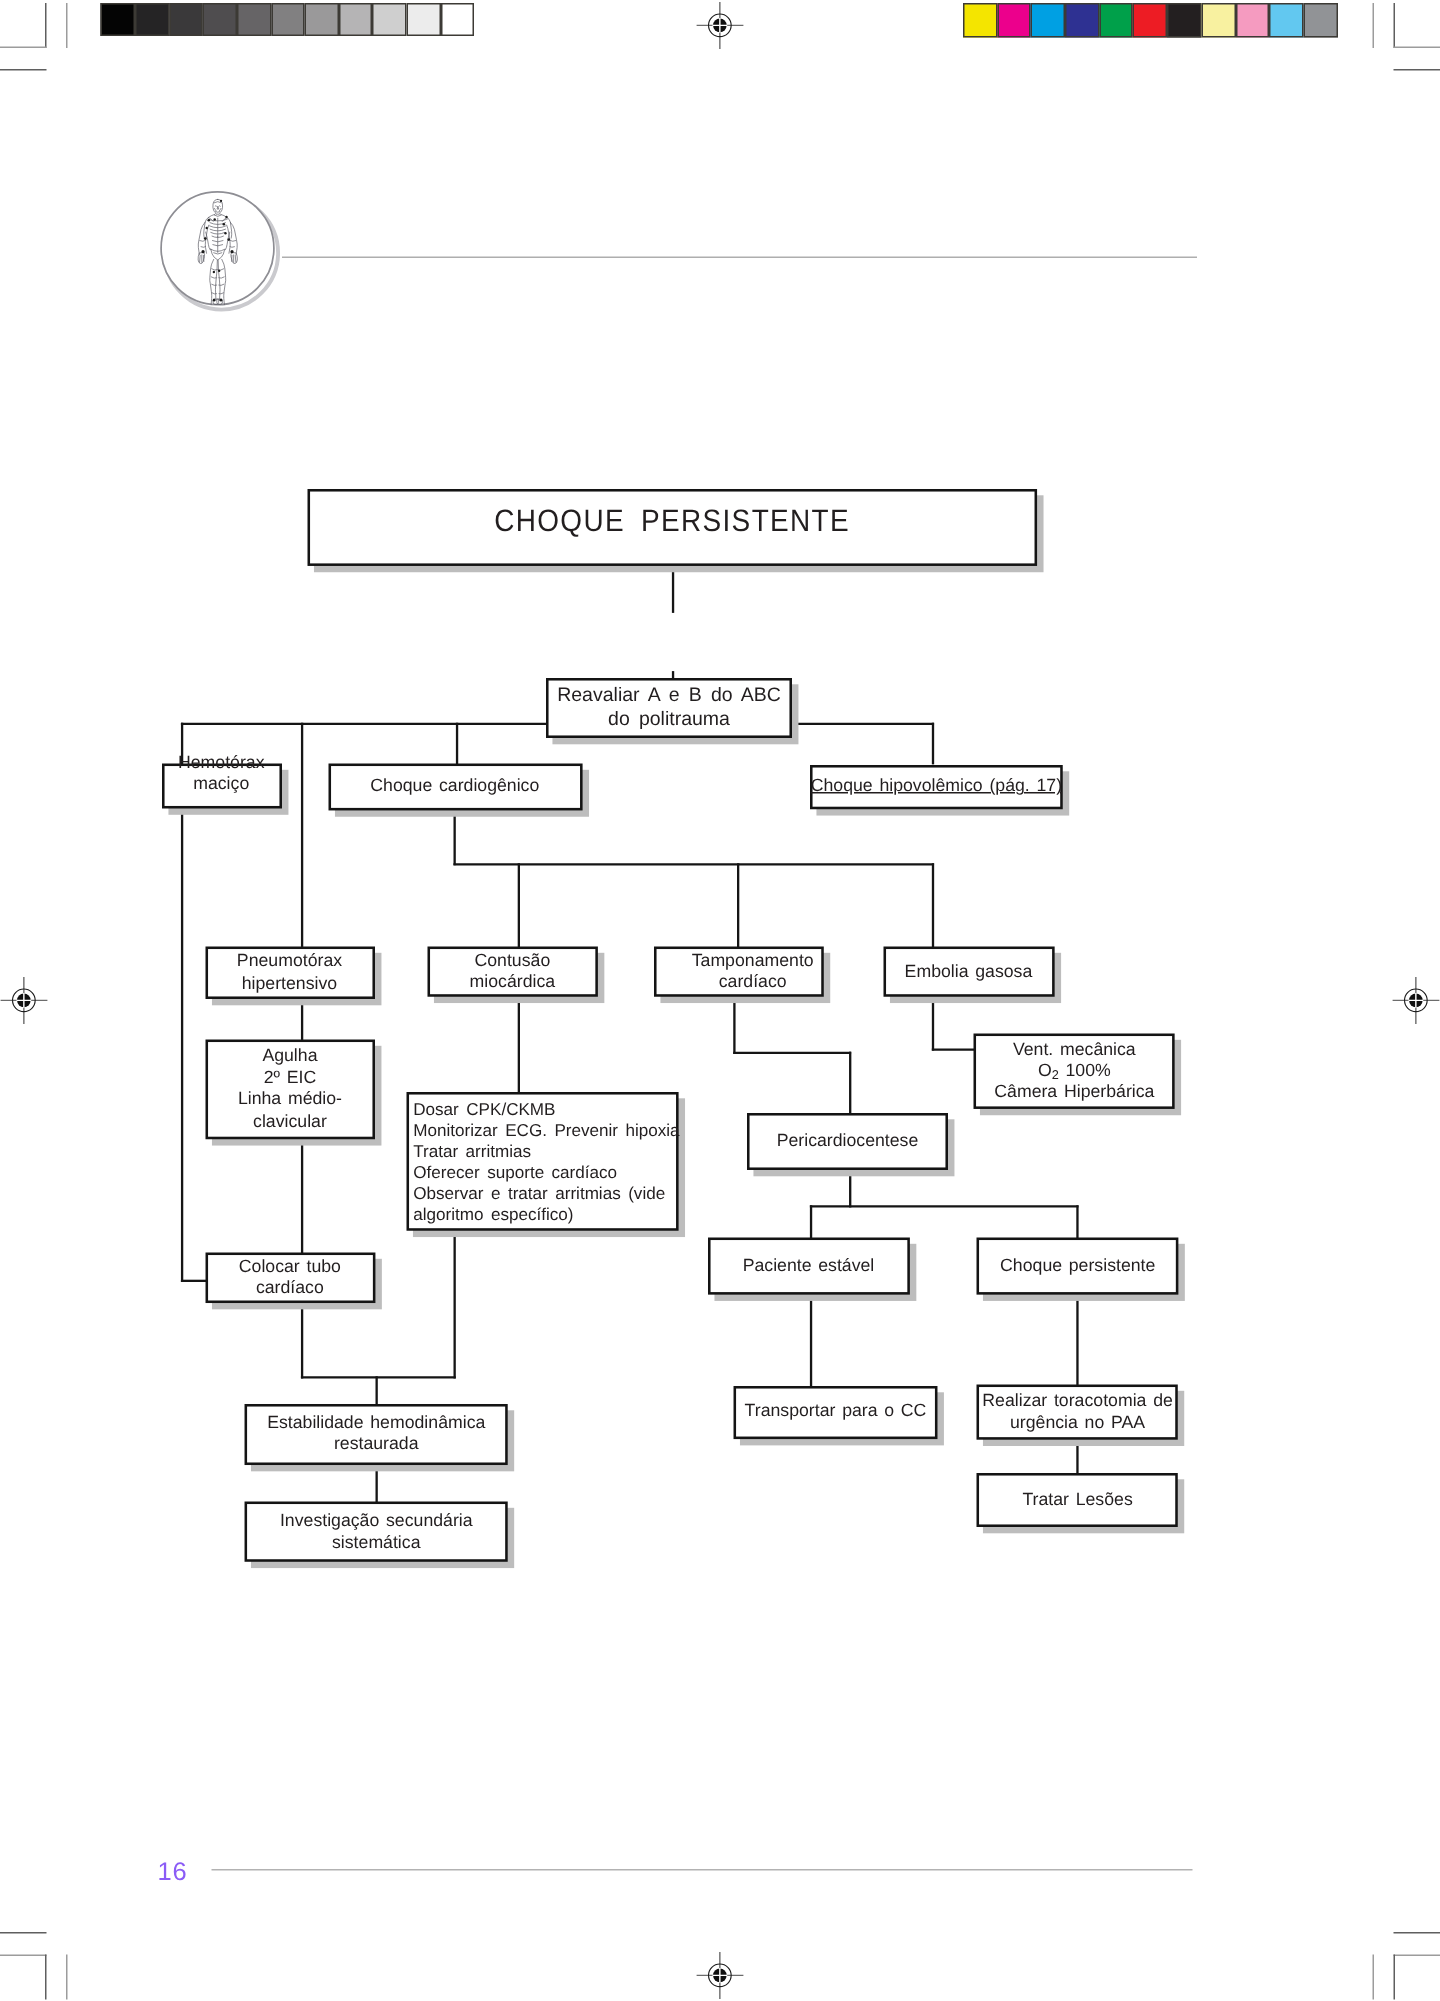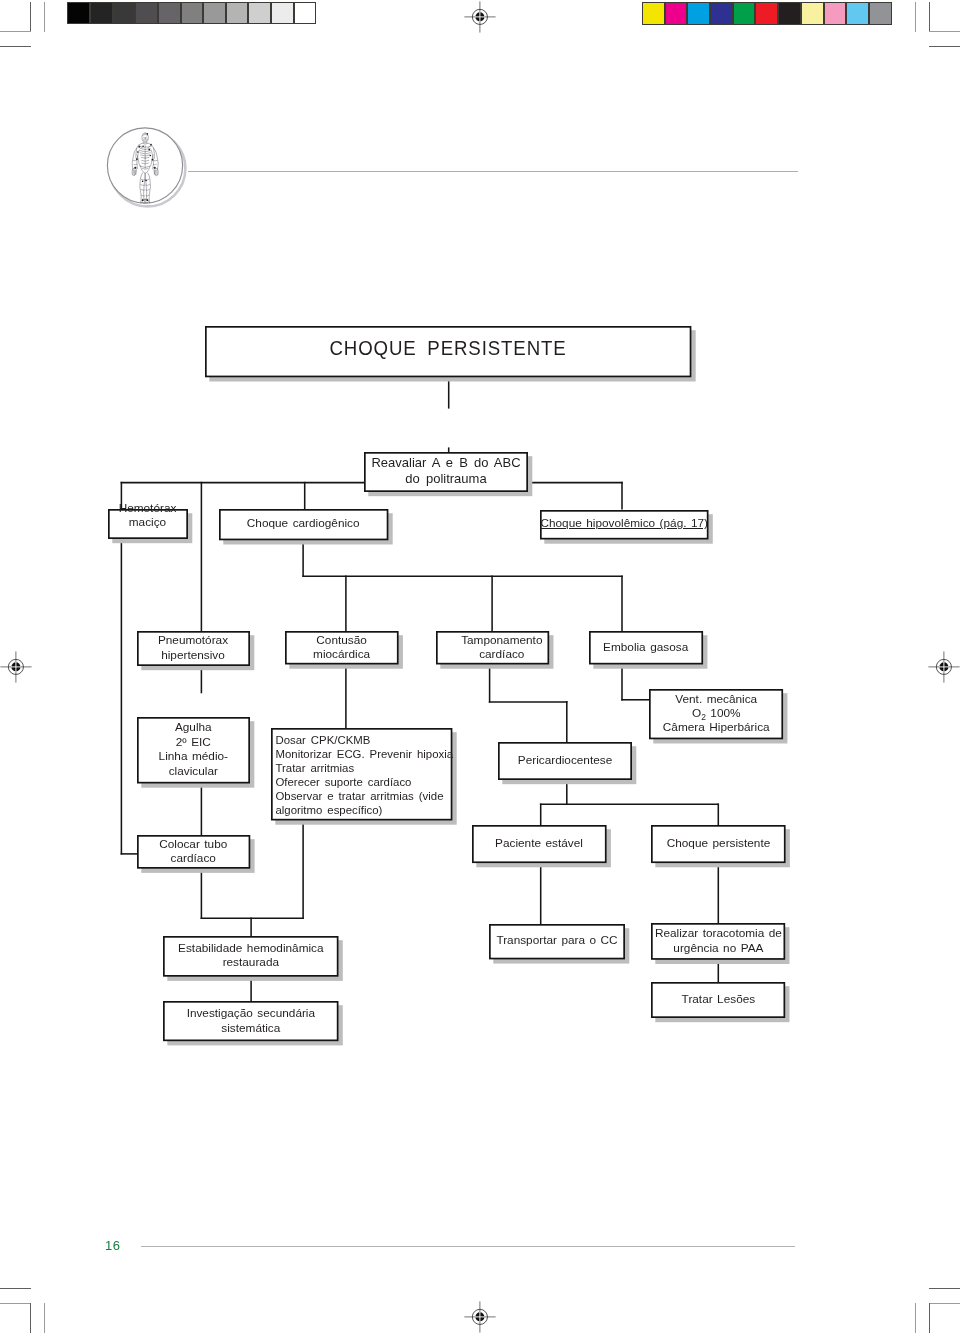--- a/index.html
+++ b/index.html
@@ -30,21 +30,21 @@
              letter-spacing:0px;word-spacing:1.2px;white-space:nowrap;
              position:relative;top:-0.6px;}
 
   #titlebox .txt{font-size:20.6px;letter-spacing:1.0px;word-spacing:5px;line-height:1;
                  transform:scaleX(0.905) translateY(-3px);transform-origin:center center;}
   #node-reavaliar .txt{font-size:13px;word-spacing:2.5px;line-height:16.4px;}
   #node-dosar{justify-content:flex-start;text-align:left;}
   #node-dosar .txt{padding-left:4.6px;line-height:14px;font-size:11.4px;
                    letter-spacing:0px;word-spacing:1.8px;top:0.2px;}
 
-  #pagenum{position:absolute;font-size:13px;color:#15803d;letter-spacing:0.5px;}
+  #pagenum{position:absolute;font-size:17px;color:#8b5cf6;letter-spacing:0.5px;}
   #footer-rule{position:absolute;height:1px;background:#b2b2b2;}
   sub{font-size:0.72em;vertical-align:-0.3em;line-height:0;}
   #node-vent .txt{line-height:13.8px;top:-0.6px;}
 </style>
 </head>
 <body>
 
 <div id="page">
 
   <div>
@@ -329,21 +329,21 @@
     </div>
 
     <div class="node shadow" style="left:588.6px;top:631.2px;width:114.1px;height:33.5px;">
         <svg class="frame" width="126.1" height="45.5" viewBox="0 0 126.1 45.5">
           <rect x="10.3" y="10.2" width="114.1" height="33.5" fill="#bdbdbd"></rect>
           <rect x="6.85" y="6.85" width="112.39999999999999" height="31.8" fill="#ffffff" stroke="#141414" stroke-width="1.7" shape-rendering="geometricPrecision"></rect>
         </svg>
       <span class="txt"><span>Embolia gasosa</span></span>
     </div>
 
-    <div class="node shadow" style="left:136.8px;top:692.8px;width:113px;height:66.5px;margin-top:24px;">
+    <div class="node shadow" style="left:136.8px;top:692.8px;width:113px;height:66.5px;">
         <svg class="frame" width="125" height="78.5" viewBox="0 0 125 78.5">
           <rect x="10.3" y="10.2" width="113" height="66.5" fill="#bdbdbd"></rect>
           <rect x="6.85" y="6.85" width="111.3" height="64.8" fill="#ffffff" stroke="#141414" stroke-width="1.7" shape-rendering="geometricPrecision"></rect>
         </svg>
       <span class="txt"><span>Agulha</span><br><span>2º EIC</span><br><span>Linha médio-</span><br><span>clavicular</span></span>
     </div>
 
     <div class="node shadow" id="node-dosar" style="left:270.9px;top:728.3px;width:193px;height:92.5px;">
         <svg class="frame" width="193.4" height="104.5" viewBox="0 0 193.4 104.5">
           <rect x="10.3" y="10.2" width="181.4" height="92.5" fill="#bdbdbd"></rect>

